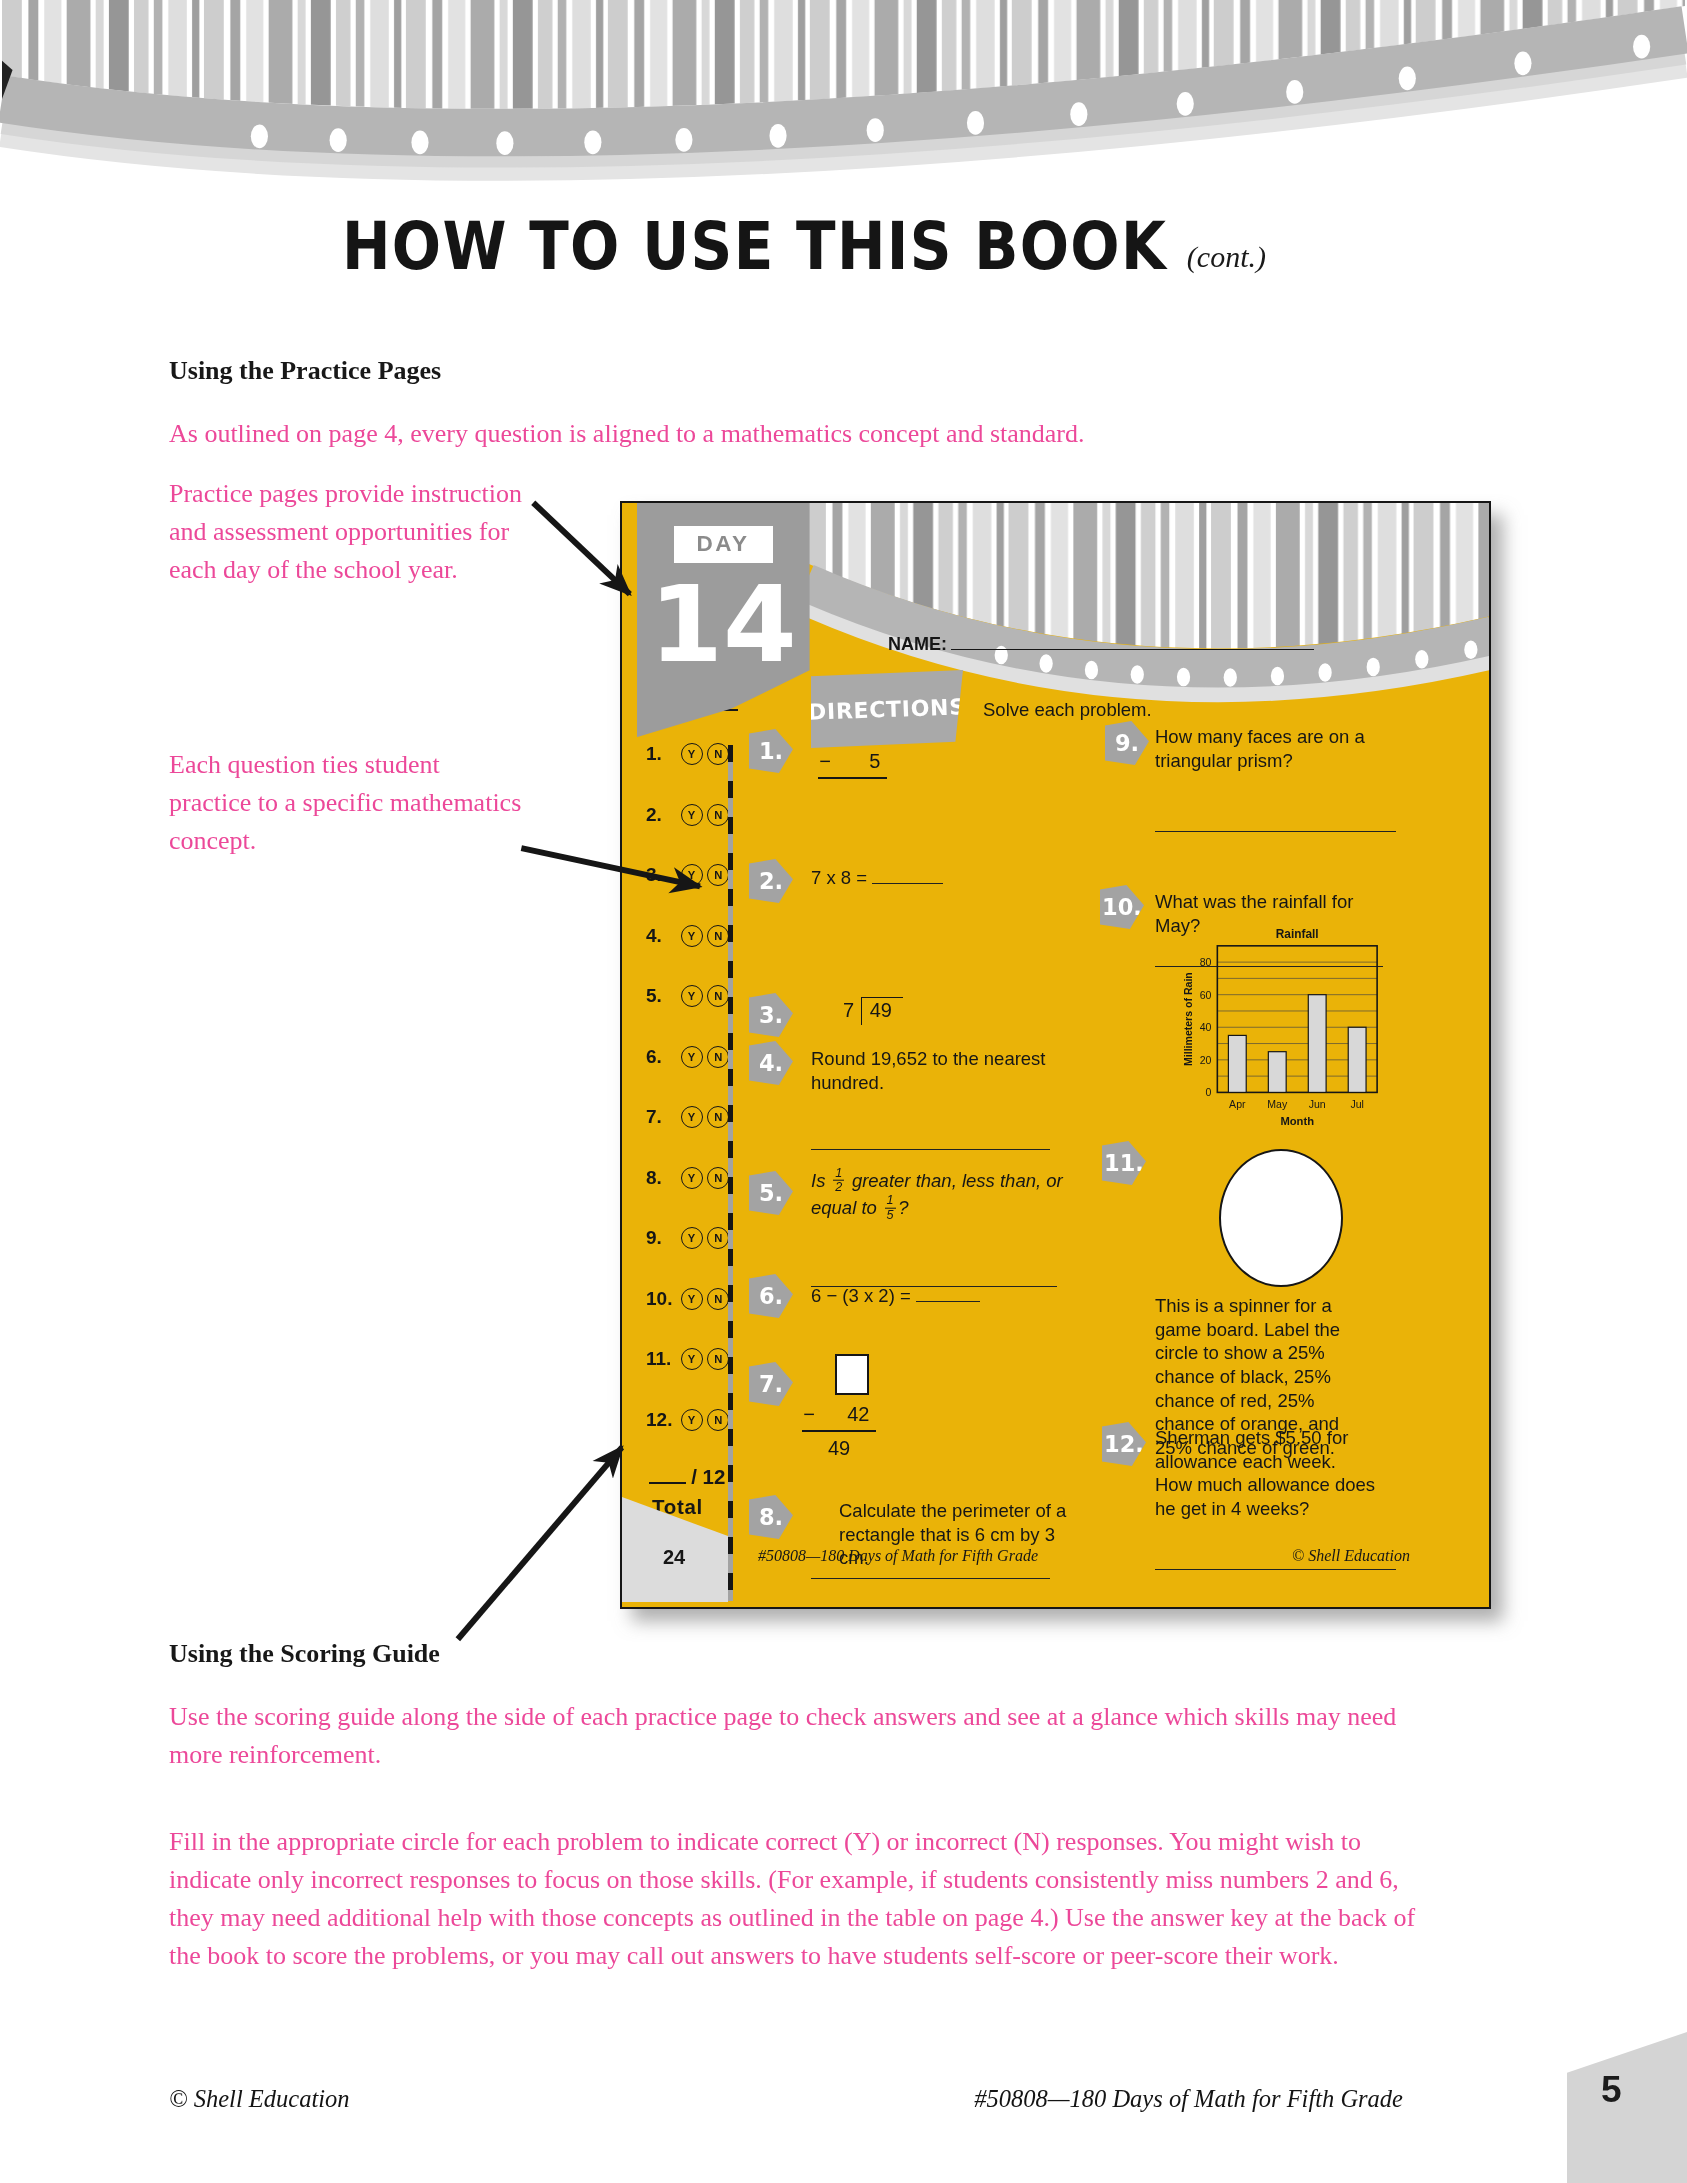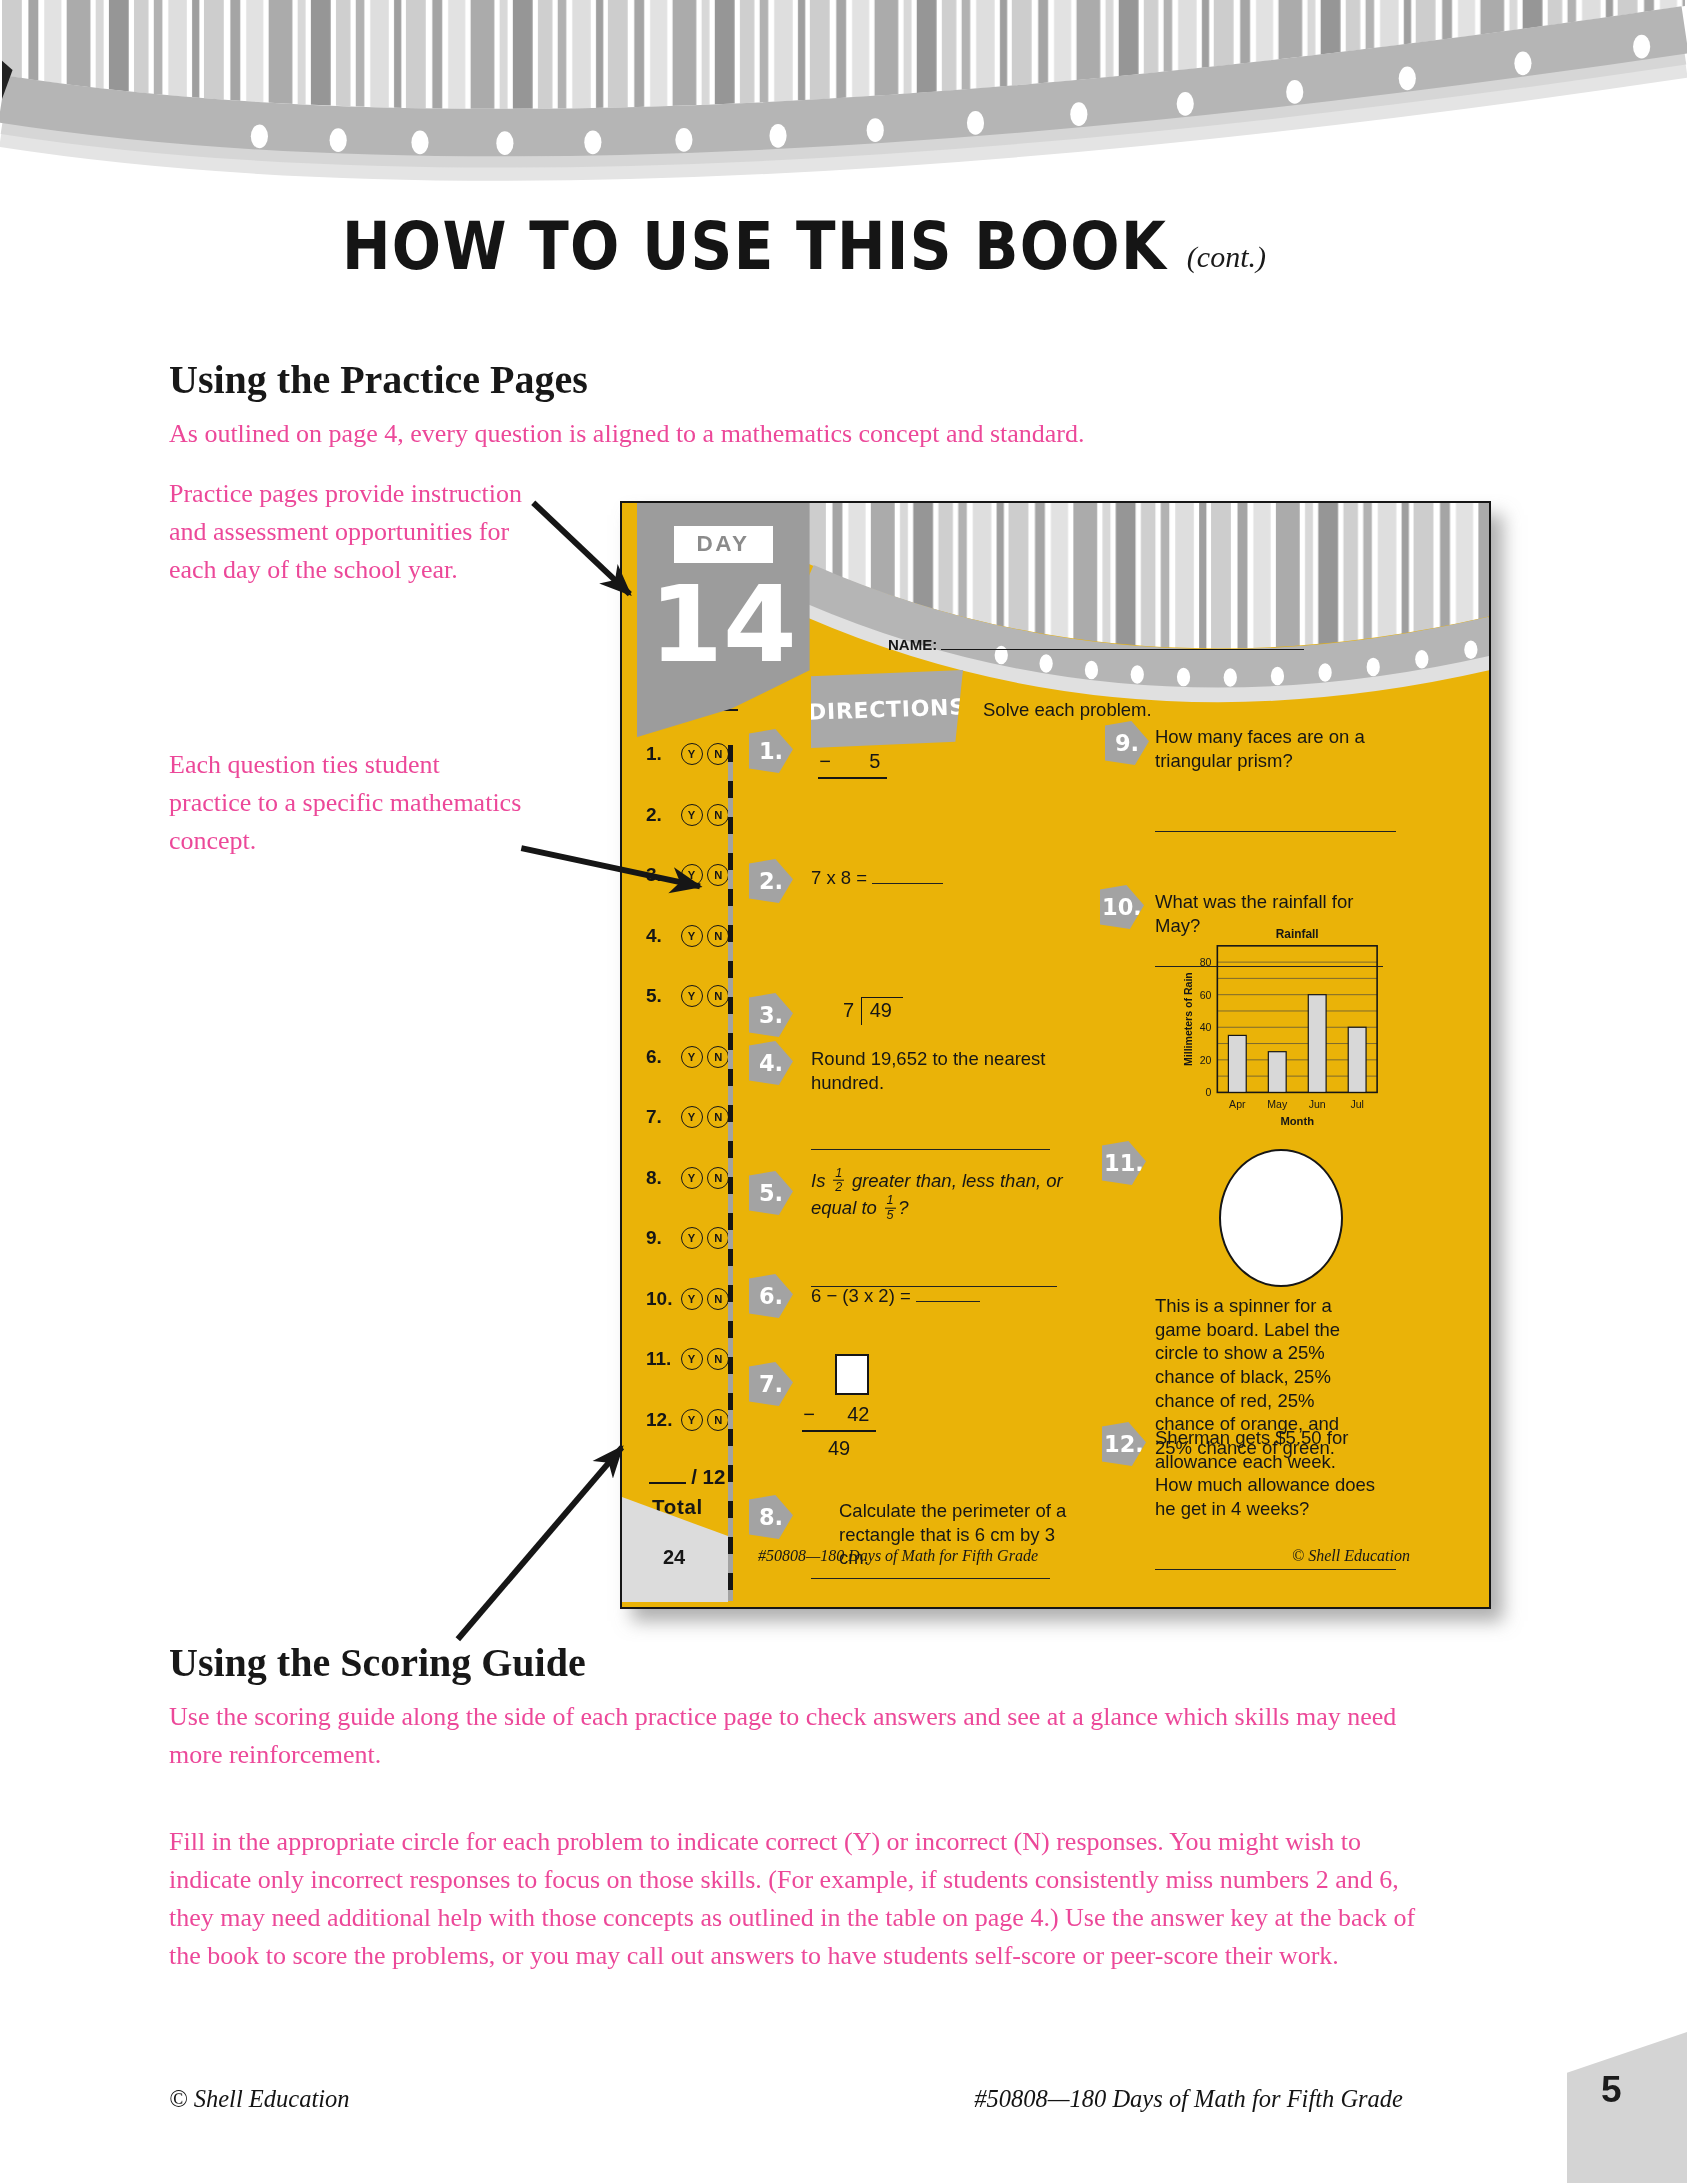--- a/index.html
+++ b/index.html
@@ -10,42 +10,42 @@
   
   #main-header{position:absolute;left:0;top:0;width:1687px;height:198px;}
 
   
   .title-row{position:absolute;top:213px;left:0;width:1687px;text-align:center;padding-right:79px;box-sizing:border-box;}
   .big-title{display:inline-block;font-family:"DejaVu Sans",sans-serif;font-weight:800;
              font-size:58px;letter-spacing:1.3px;transform:scaleY(1.12);color:#151515;white-space:nowrap;}
   .title-cont{display:inline-block;font-style:italic;font-size:30px;margin-left:17px;color:#1a1a1a;}
 
   
-  .h2{position:absolute;font-weight:bold;font-size:40px;color:#181818;}
+  .h2{position:absolute;font-weight:bold;font-size:26px;color:#181818;}
   .para{position:absolute;font-size:26px;line-height:1.46;color:#ec4899;}
 
   
   #arrows{position:absolute;left:0;top:0;width:1687px;height:2183px;pointer-events:none;z-index:30;}
 
   
   .ws{position:absolute;left:620px;top:501px;width:867px;height:1104px;background:#eab308;
       border:2.6px solid #161616;box-shadow:12px 13.2px 17px rgba(110,110,110,.55);
       font-family:"Liberation Sans",sans-serif;color:#161616;z-index:10;}
   .ws *{box-sizing:border-box;}
   #ws-header{position:absolute;left:184px;top:0;width:683px;height:212px;}
 
   .day-badge{position:absolute;left:14.6px;top:0;width:173px;height:239px;background:#9c9c9c;
              clip-path:polygon(0 0,100% 0,100% 70%,55% 86%,0 98%);z-index:3;}
   .day-label-box{position:absolute;left:37px;top:22.5px;width:99px;height:37px;background:#ffffff;
                  display:flex;align-items:center;justify-content:center;
                  font-weight:bold;font-size:22.5px;letter-spacing:2.6px;color:#8b8b8b;}
   .day-number{position:absolute;left:0;top:56px;width:173px;text-align:center;color:#ffffff;
               font-weight:800;font-size:106px;line-height:1.25;font-family:"DejaVu Sans",sans-serif;}
 
-  .name-row{position:absolute;left:266px;top:124px;z-index:4;font-weight:bold;font-size:15px;white-space:nowrap;}
+  .name-row{position:absolute;left:266px;top:124px;z-index:4;font-weight:bold;font-size:18px;white-space:nowrap;}
   .name-line{display:inline-block;width:363px;border-bottom:1.7px solid #161616;height:22.5px;margin-left:4px;}
 
   .dir-flag{position:absolute;left:189px;top:167px;width:152px;height:78px;background:#a9a9a9;
             clip-path:polygon(0 8%,100% 0,95% 92%,0 100%);display:flex;align-items:center;justify-content:center;z-index:4;
             filter:drop-shadow(2.6px 3.3px 2px #cfcfcf);}
   .dir-flag span{color:#fff;font-weight:800;font-size:22px;letter-spacing:0.7px;transform:rotate(-2deg);
                  font-family:"DejaVu Sans",sans-serif;}
   .dir-text{position:absolute;left:361px;top:196px;font-size:18.5px;z-index:4;}
 
   .score-head{position:absolute;left:37px;top:180px;font-weight:bold;font-size:20px;

